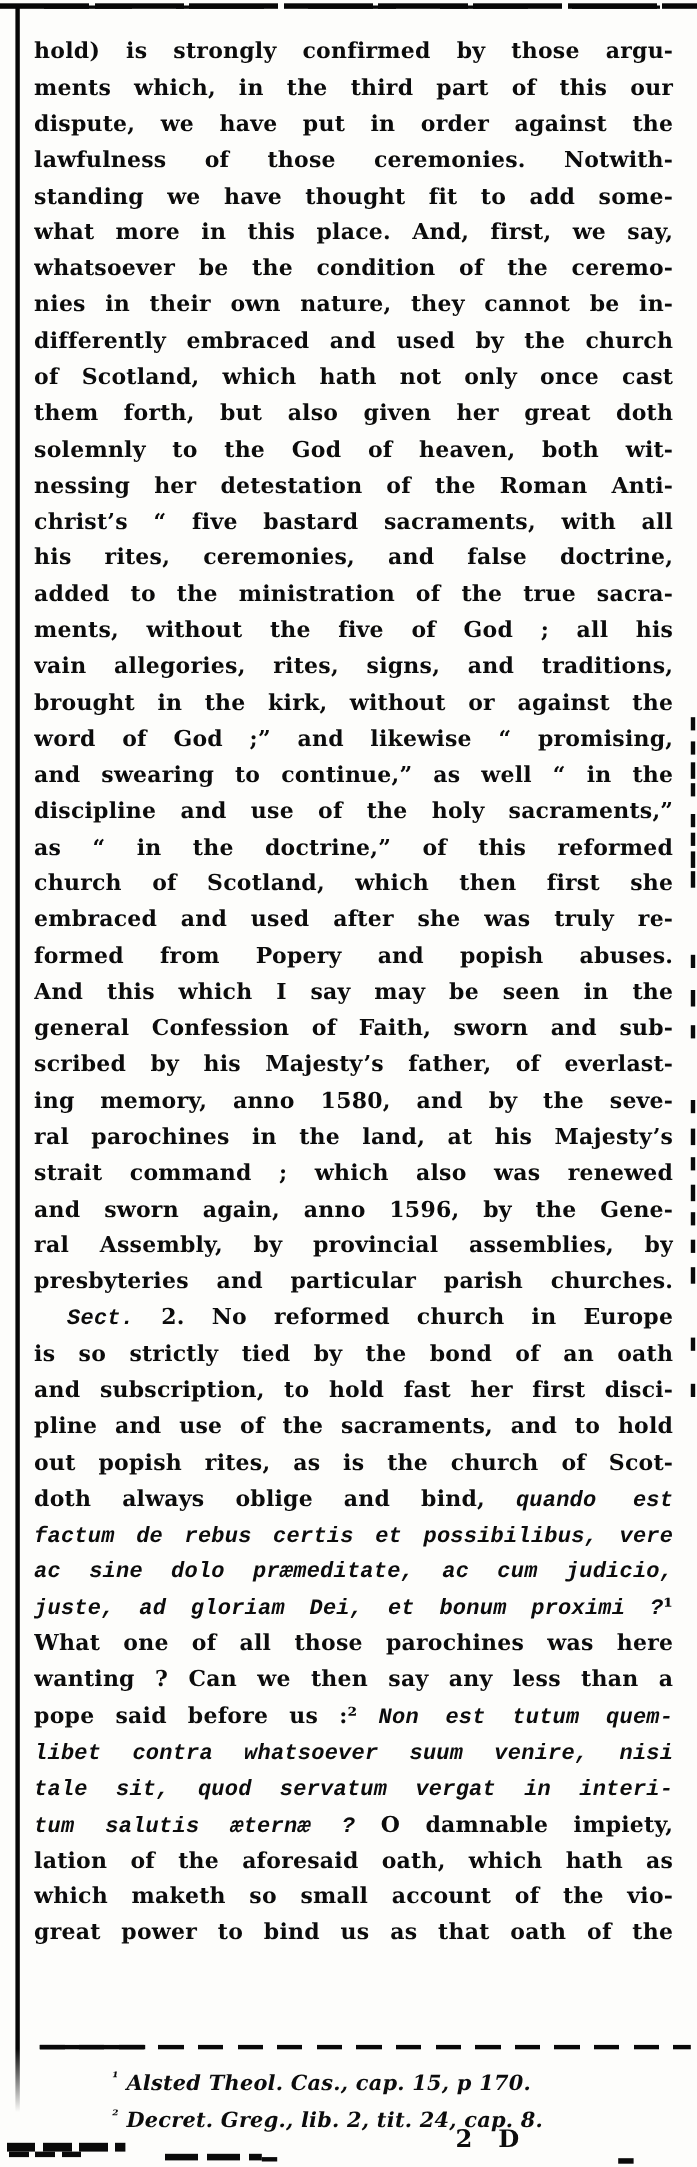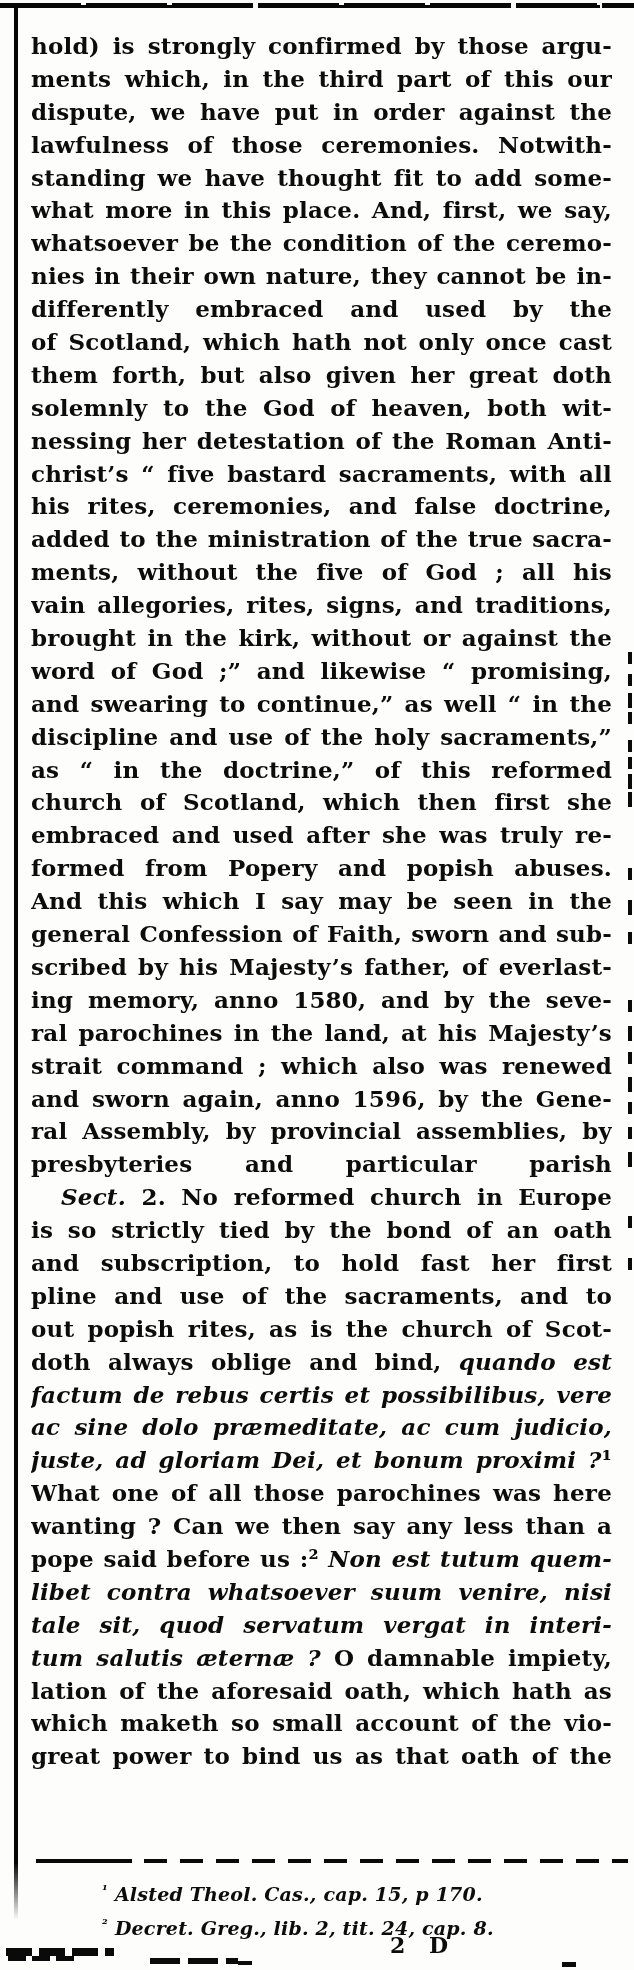--- a/index.html
+++ b/index.html
@@ -25,53 +25,53 @@
   
   .left-rule {
     position: absolute; top: 6px; left: 14px; width: 4px; height: 1914px;
     background: linear-gradient(180deg, #060606 0 97%, transparent);
   }
   
   .body-text {
     position: absolute; left: 31px; top: 30px; width: 581px;
   }
   .line {
-    font-size: 23px;
+    font-size: 20px;
     line-height: 32.9px;
     height: 32.9px;
     overflow: hidden;
     font-weight: 700;
     text-align: justify;
     text-align-last: justify;
     letter-spacing: 0.2px;
     white-space: normal;
   }
   .line.indent { text-indent: 30px; }
-  .it { font-style: italic; }
+  .it { font-style: italic; font-family: Liberation Mono, monospace; }
   
   .fn-rule {
     position: absolute; left: 36px; top: 1859px; width: 592px; height: 4px;
     background: repeating-linear-gradient(90deg, #090909 0 23px, transparent 23px 36px);
   }
   .fn-rule-solid {
     position: absolute; left: 36px; top: 1859px; width: 96px; height: 4px;
     background: #090909;
   }
   
   .footnotes {
     position: absolute; left: 30px; top: 1875px; width: 582px; font-style: italic;
   }
   .footnote {
     font-size: 19px; line-height: 29px; font-weight: 700;
     padding-left: 72px; letter-spacing: 0.2px;
   }
   .fn-marker { font-size: 13px; vertical-align: 7px; margin-right: 7px; font-weight: 700; }
   
   .signature {
-    position: absolute; left: 390px; top: 1932px;
+    position: absolute; left: 414px; top: 1932px;
     font-size: 22px; font-weight: 700; letter-spacing: 8px; text-align: right;
   }
   
   .edge-mark {
     position: absolute; width: 4px; background: #0a0a0a;
   }
   
   .bottom-artifact { position: absolute; background: #0a0a0a; }
   .ba-1 { left: 6px;  top: 1948px; width: 108px; height: 8px;
           background: repeating-linear-gradient(90deg, #0a0a0a 0 26px, transparent 26px 33px); }

